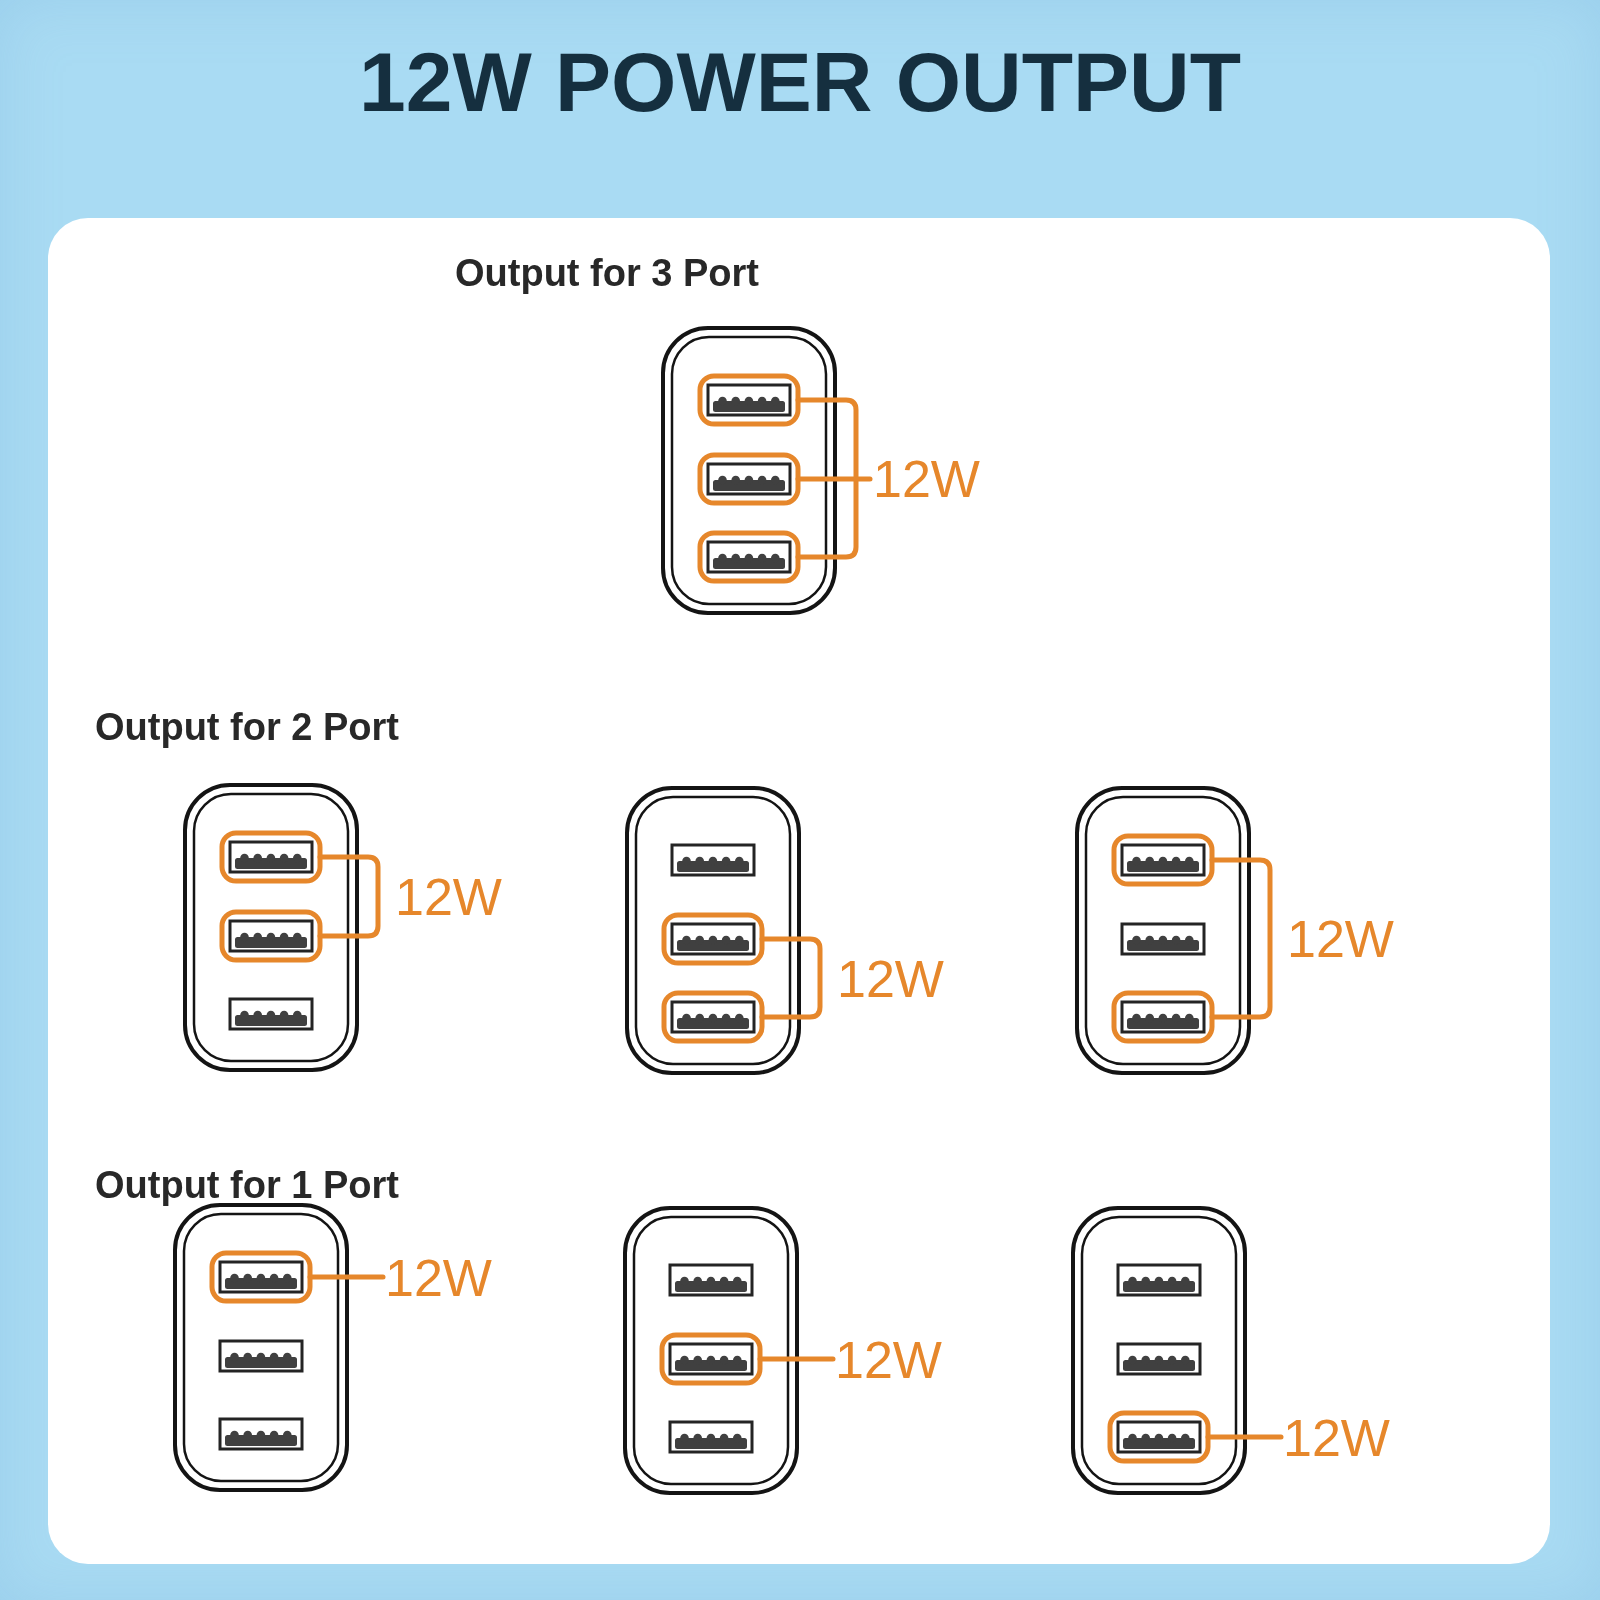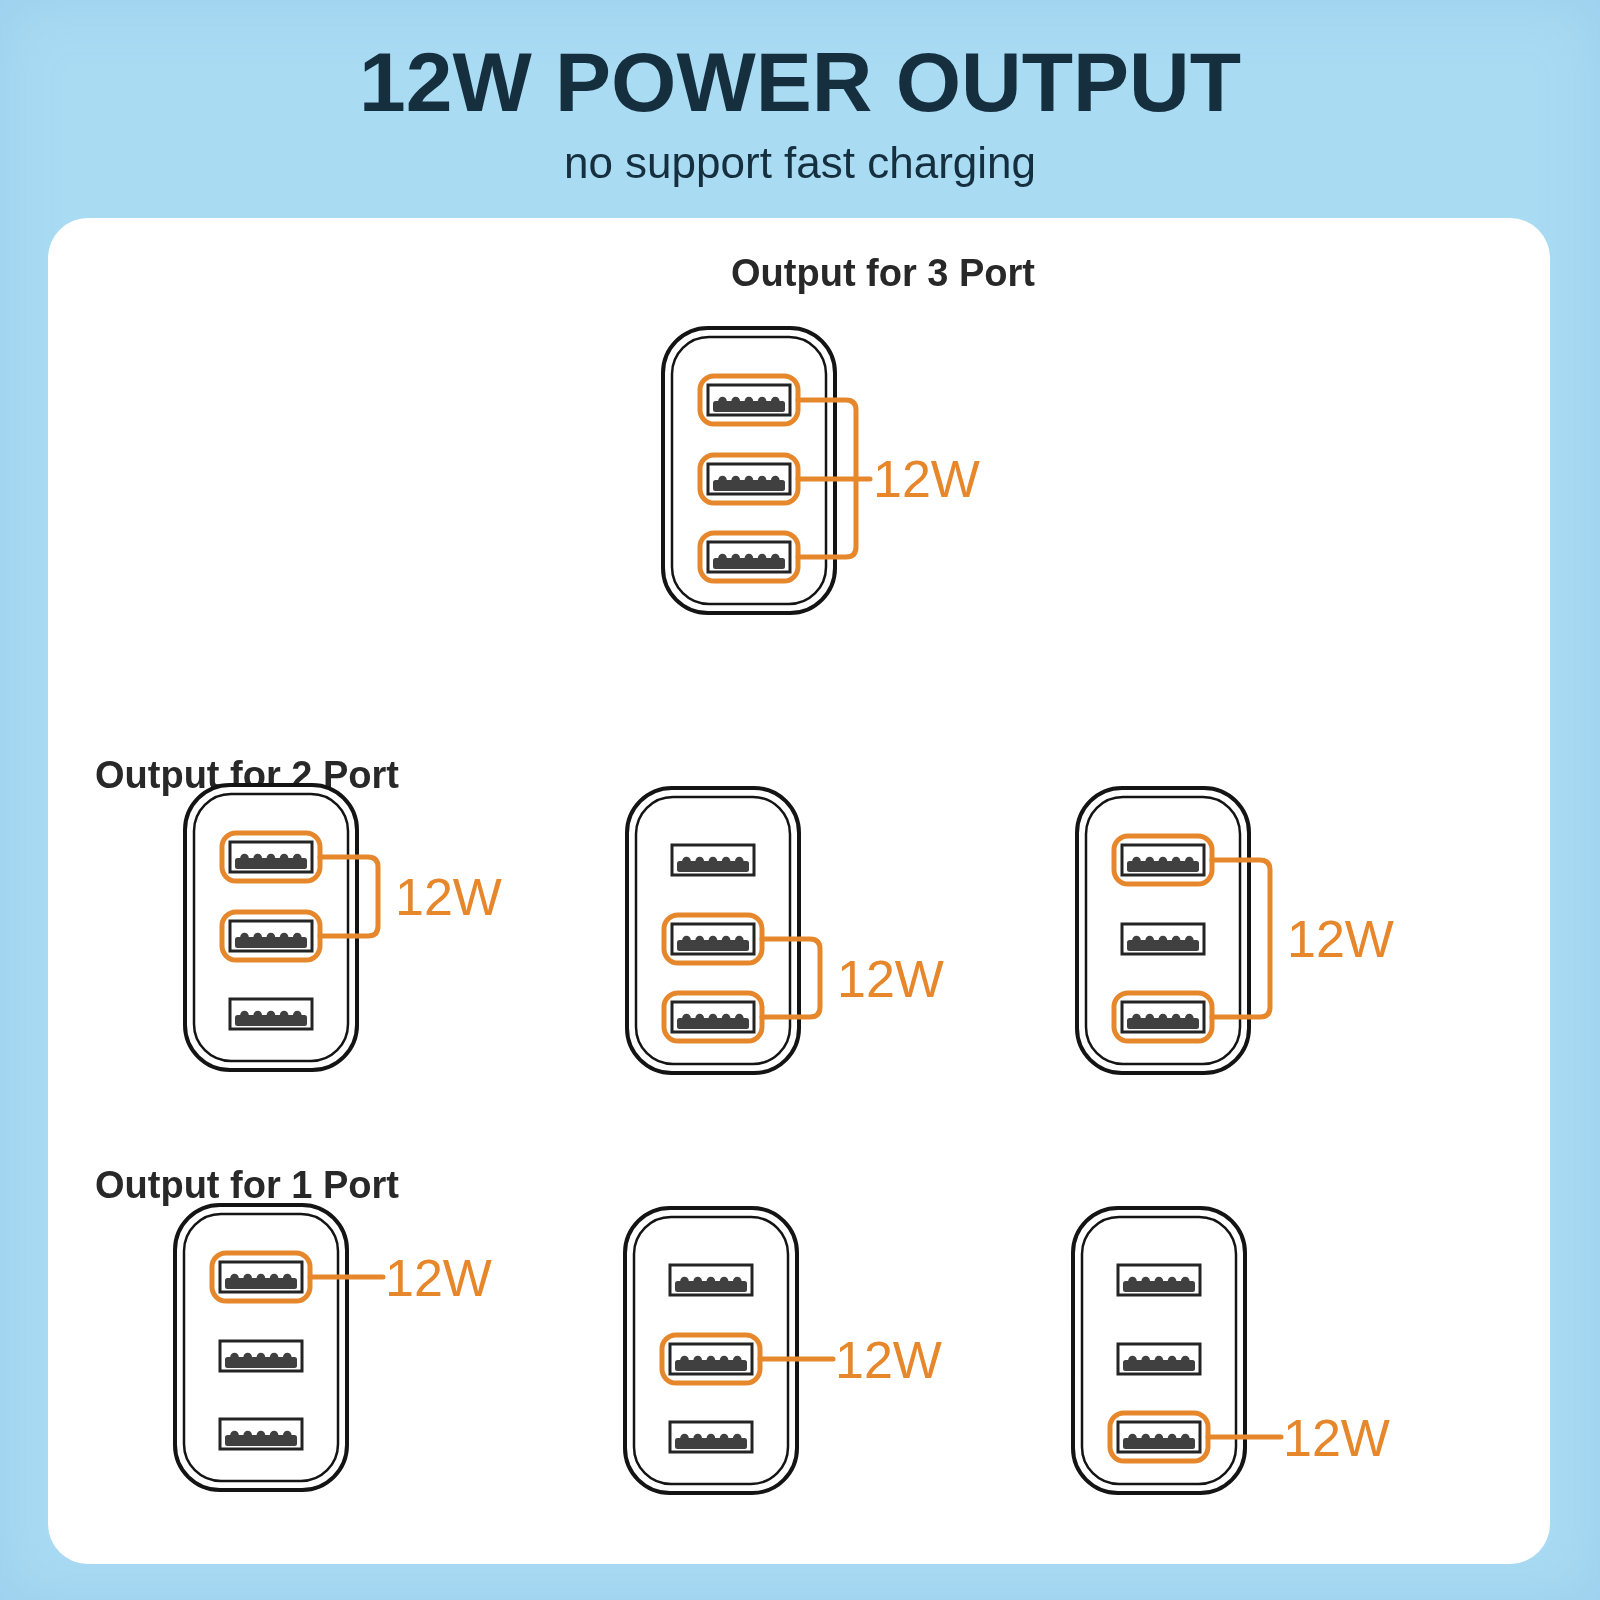--- a/index.html
+++ b/index.html
@@ -27,35 +27,34 @@
     position:absolute; left:48px; top:218px;
     width:1502px; height:1346px;
     background:var(--card,#ffffff);
     border-radius:40px;
   }
   .sec{
     position:absolute; margin:0;
     font-size:38px; font-weight:bold;
     color:var(--heading,#282828);
   }
-  .sec1{ left:455px; top:252px; width:580px; text-align:right; }
-  .sec2{ left:95px;  top:706px;margin-top:48px; }
+  .sec1{ left:455px; top:252px; width:580px; text-align:left; }
+  .sec2{ left:95px;  top:706px; }
   .sec3{ left:95px;  top:1118px;margin-top:46px; }
   svg.charger{ position:absolute; overflow:visible; }
   svg.charger text{
     font-family:"Liberation Sans", sans-serif;
     font-size:52px;
   }
 </style>
 </head>
 <body>
 
 <div class="page">
   <h1 class="title">12W POWER OUTPUT</h1>
-  <p class="subtitle">no support fast charging</p>
 
   <div class="card"></div>
 
   <h2 class="sec sec1">Output for 3 Port</h2>
   <h2 class="sec sec2">Output for 2 Port</h2>
   <h2 class="sec sec3">Output for 1 Port</h2>
 
   <div id="chargers-layer">
       <svg class="charger" viewBox="0 0 380 300" width="380" height="300" style="left:660px;top:325px">
         <rect x="3" y="3" width="172" height="285" rx="45" ry="45" fill="#ffffff" stroke="#141414" stroke-width="4"></rect>

